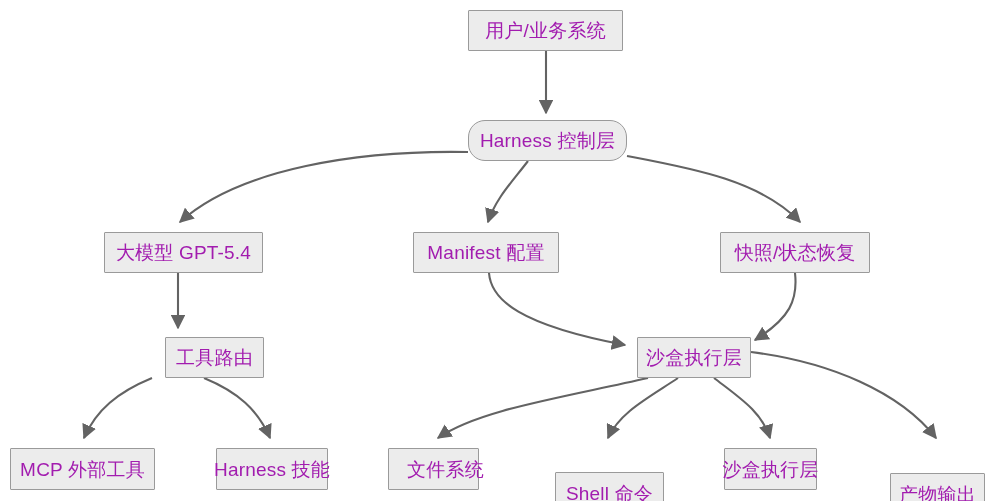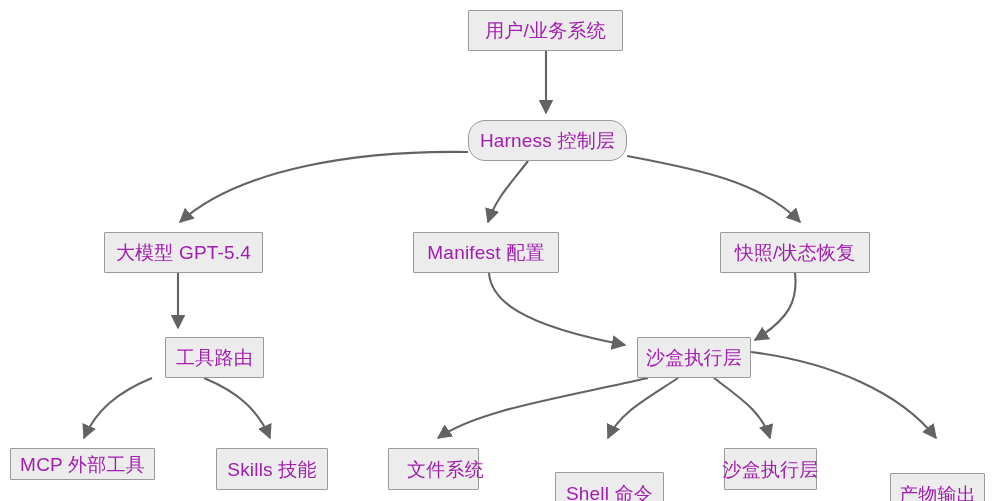--- a/index.html
+++ b/index.html
@@ -94,26 +94,26 @@
   </div>
 
   <div class="node" style="left:128px; top:337px; width:99px; height:41px;margin-left:37px;">
     <span class="node-label">工具路由</span>
   </div>
 
   <div class="node" style="left:637px; top:337px; width:114px; height:41px;">
     <span class="node-label">沙盒执行层</span>
   </div>
 
-  <div class="node" style="left:10px; top:448px; width:145px; height:32px;">
+  <div class="node" style="left:10px; top:448px; width:145px; height:42px;">
     <span class="node-label">MCP 外部工具</span>
   </div>
 
   <div class="node" style="left:216px; top:448px; width:112px; height:42px;">
-    <span class="node-label">Skills 技能</span>
+    <span class="node-label">Harness 技能</span>
   </div>
 
   <div class="node" style="left:388px; top:448px; width:91px; height:42px;padding-left:24px;">
     <span class="node-label">文件系统</span>
   </div>
 
   <div class="node" style="left:555px; top:472px; width:109px; height:42px;">
     <span class="node-label">Shell 命令</span>
   </div>
 

